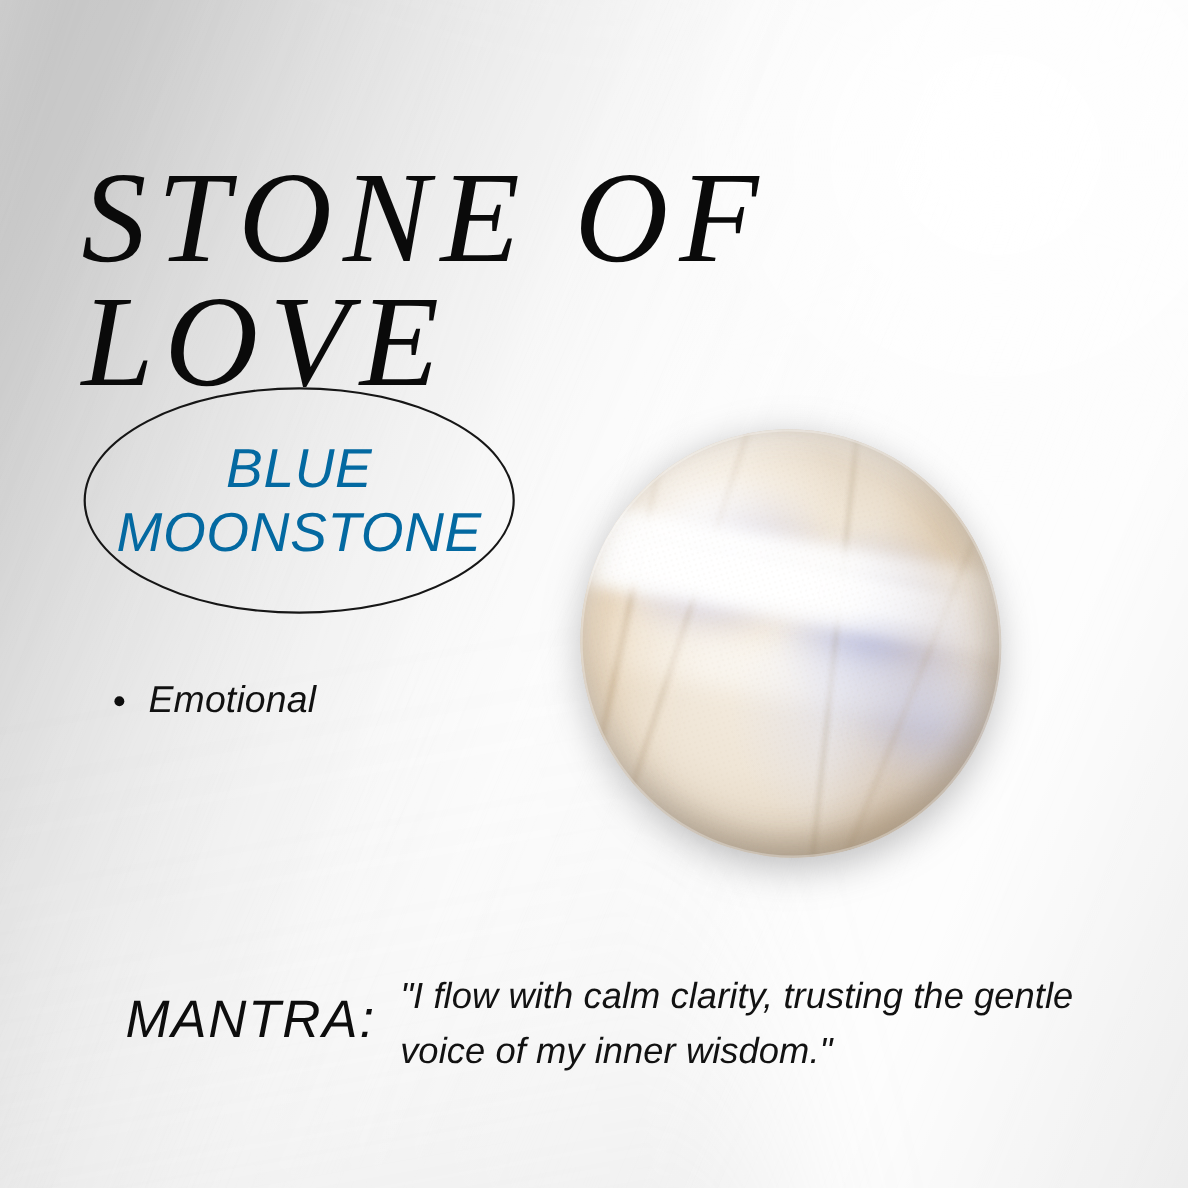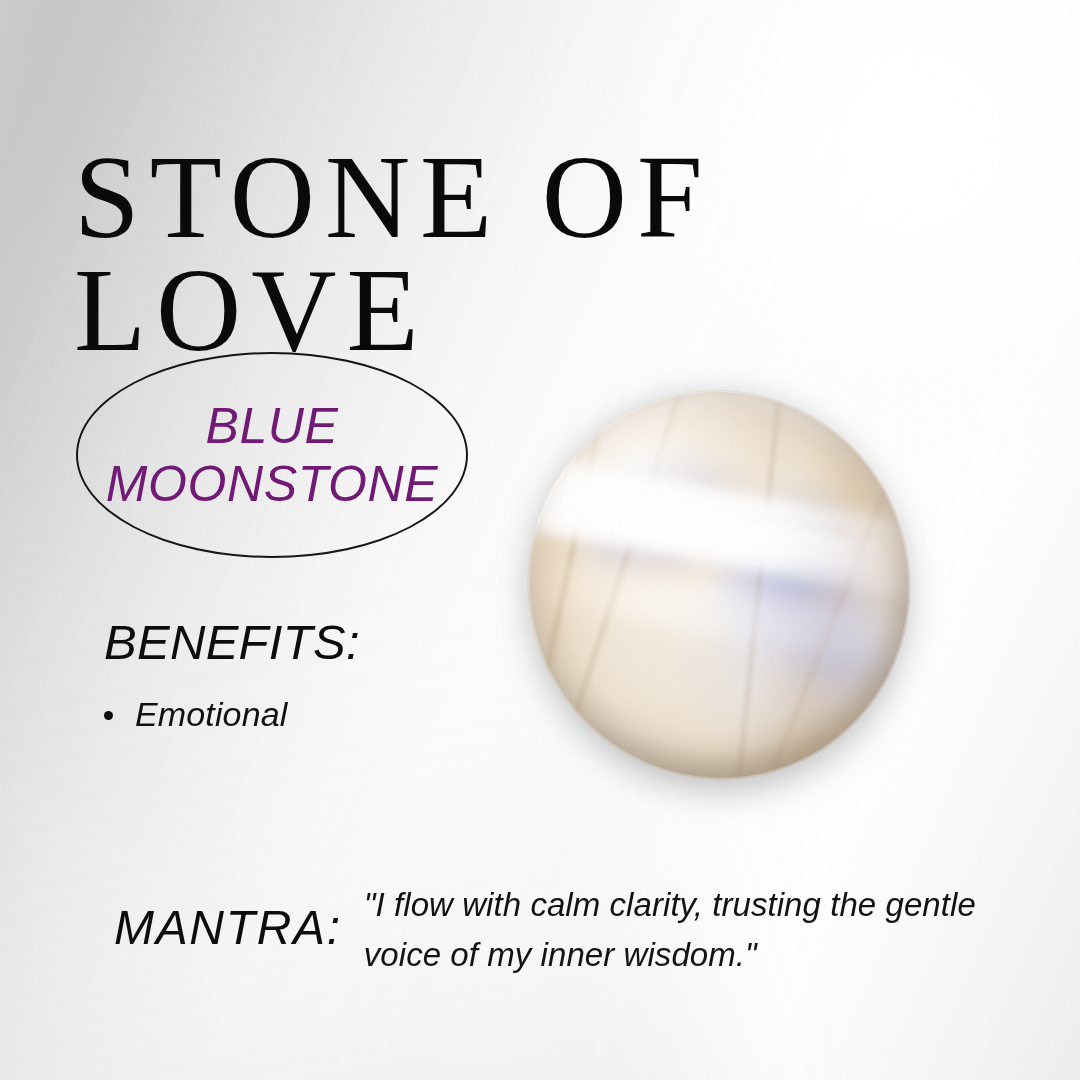--- a/index.html
+++ b/index.html
@@ -94,20 +94,21 @@
     left: 74px;
     top: 62px;
     width: 720px;
     font-family: "Liberation Serif", "DejaVu Serif", serif;
     font-weight: 400;
     font-size: 118px;
     line-height: 113px;
     letter-spacing: 0.085em;
     color: #0a0a0a;
     white-space: pre-line;
+    font-style: italic;
   }
 
   
   .badge {
     position: absolute;
     left: 76px;
     top: 352px;
     width: 392px;
     height: 206px;
   }
@@ -122,21 +123,21 @@
     position: absolute;
     left: 0;
     top: 50%;
     width: 392px;
     transform: translateY(-50%);
     text-align: center;
     font-style: italic;
     font-size: 50px;
     line-height: 58px;
     letter-spacing: 0.012em;
-    color: #701a75;
+    color: #0369a1;
     white-space: pre-line;
   }
 
   
   .benefits {
     position: absolute;
     left: 104px;
     top: 614px;
     width: 430px;
   }
@@ -388,21 +389,20 @@
   <h1 class="headline">STONE OF
 LOVE</h1>
 
   <div class="badge">
     <div class="badge-outline"></div>
     <div class="badge-text">BLUE
 MOONSTONE</div>
   </div>
 
   <div class="benefits">
-    <div class="benefits-heading">BENEFITS:</div>
     <ul class="benefits-list">
       <li class="benefits-item">
         <span class="dot"></span>
         <span>Emotional</span>
       </li>
     </ul>
   </div>
 
   <div class="mantra">
     <div class="mantra-label">MANTRA:</div>

